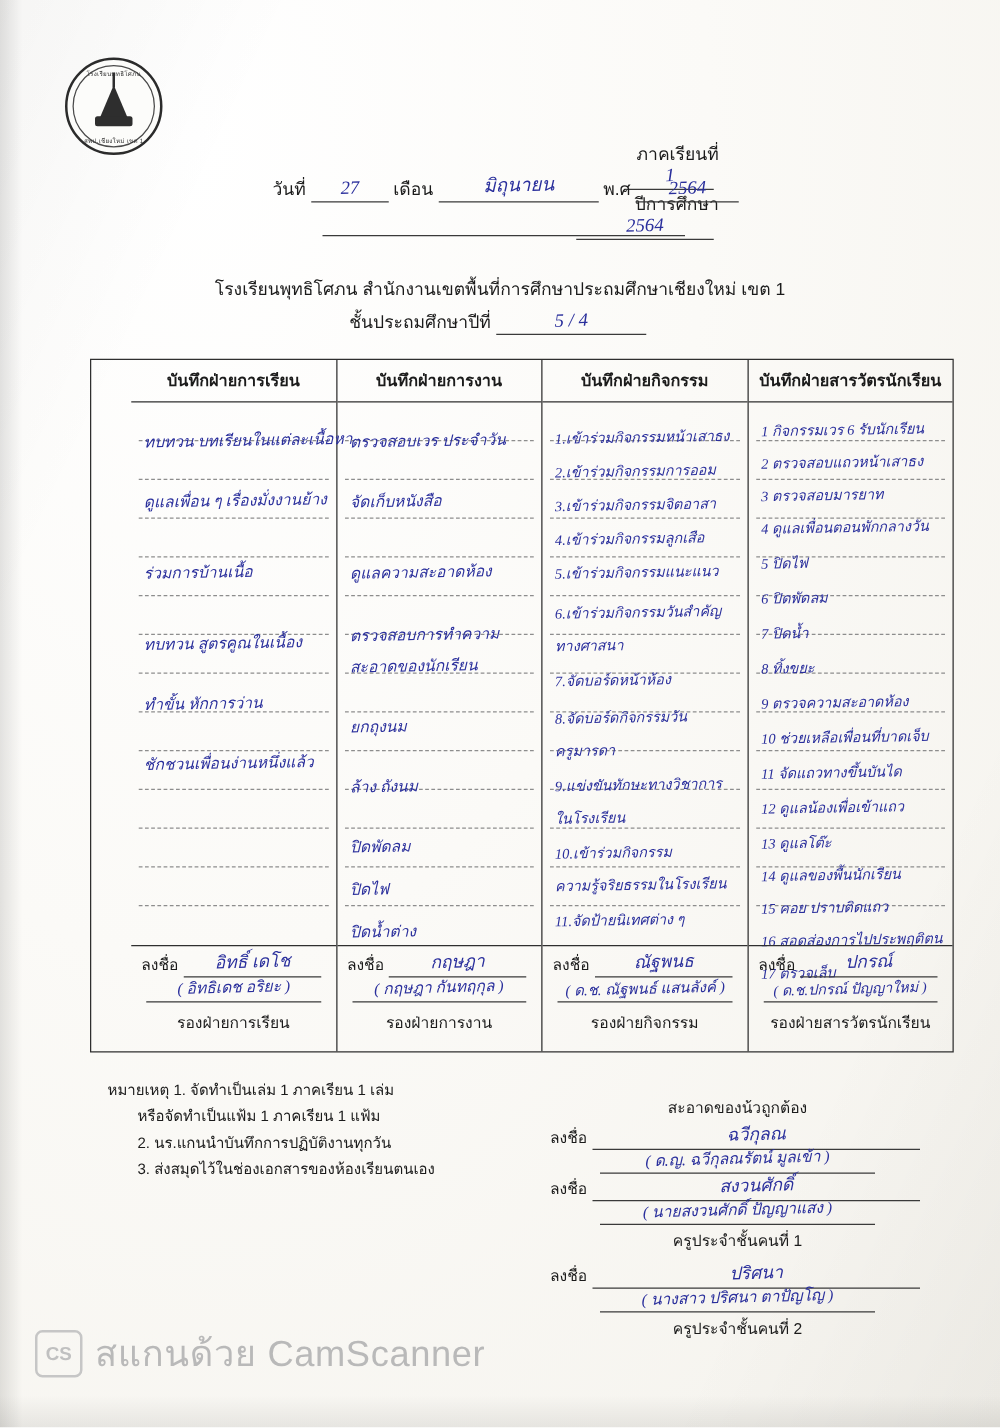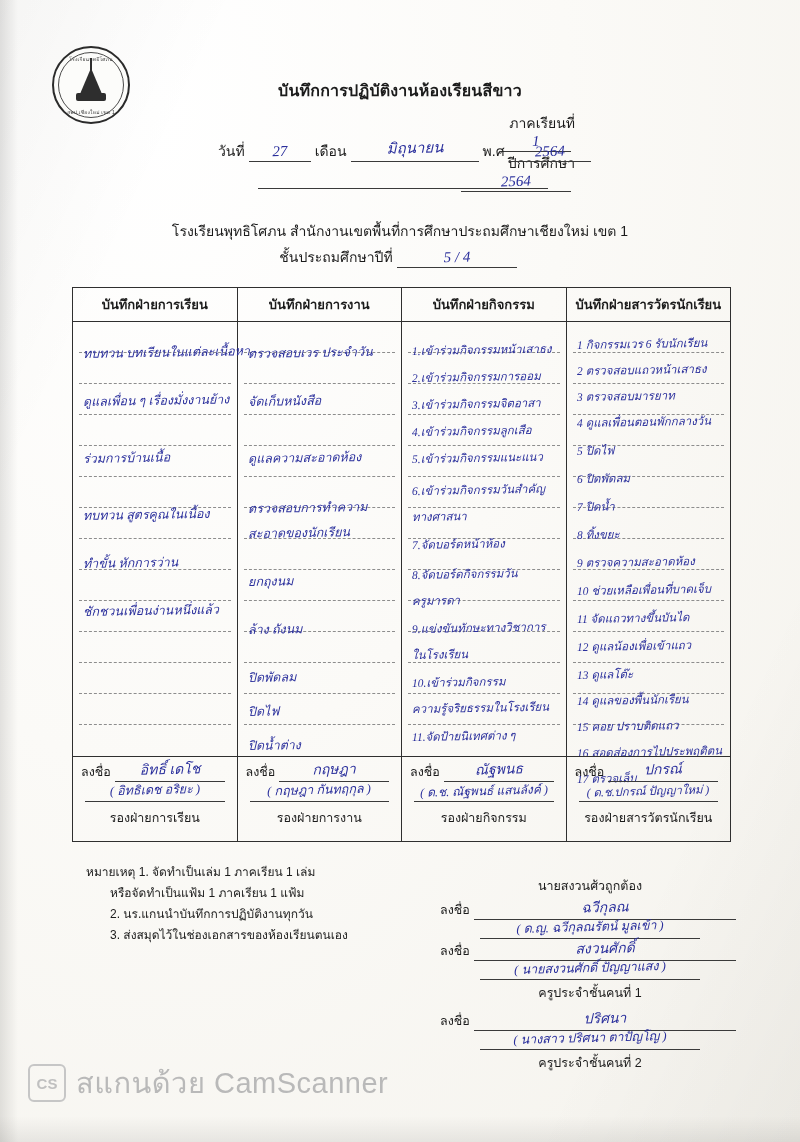--- a/index.html
+++ b/index.html
@@ -96,20 +96,21 @@
     position:absolute;left:0;top:246px;width:100%;display:flex;justify-content:center;
     align-items:flex-end;font-size:14px;
   }
   .grade-line .fill{width:120px;}
 
   
   .tbl{
     position:absolute;left:72px;top:287px;width:657px;height:553px;
     border:1.5px solid #2f2f2f;
     display:flex;
+    padding-left:32px;
   }
   .col{
     flex:1 1 0;border-right:1.5px solid #2f2f2f;position:relative;
   }
   .col:last-child{border-right:none;}
   .col-head{
     height:33px;border-bottom:1.5px solid #2f2f2f;
     display:flex;align-items:center;justify-content:center;
     font-size:13px;font-weight:bold;
   }
@@ -190,21 +191,20 @@
 
   <div class="logo">
     <div class="ring"></div>
     <div class="arc-top">โรงเรียนพุทธิโศภน</div>
     <div class="spire"></div>
     <div class="stupa"></div>
     <div class="stupa-base"></div>
     <div class="arc-bot">สพป.เชียงใหม่ เขต 1</div>
   </div>
 
-  <div class="doc-title">บันทึกการปฏิบัติงานห้องเรียนสีขาว</div>
 
   <div class="hdr-line row1">
     <span class="lbl">ภาคเรียนที่</span>
     <span class="fill" style="width:70px">
       <span class="hw">1</span>
     </span>
     <span class="lbl">ปีการศึกษา</span>
     <span class="fill" style="width:110px">
       <span class="hw">2564</span>
     </span>
@@ -431,21 +431,21 @@
     <div>
       <span>หมายเหตุ</span>
       <span>1. จัดทำเป็นเล่ม 1 ภาคเรียน 1 เล่ม</span>
     </div>
     <div class="n2">หรือจัดทำเป็นแฟ้ม 1 ภาคเรียน 1 แฟ้ม</div>
     <div class="n2">2. นร.แกนนำบันทึกการปฏิบัติงานทุกวัน</div>
     <div class="n2">3. ส่งสมุดไว้ในช่องเอกสารของห้องเรียนตนเอง</div>
   </div>
 
   <div class="approval">
-    <div class="ok">นายสงวนศ้วถูกต้อง</div>
+    <div class="ok">สะอาดของน้วถูกต้อง</div>
 
     <div class="srow">
       <span>ลงชื่อ</span>
       <span class="fill">
         <span class="hw" style="font-size:14px">ฉวีกุลณ</span>
       </span>
     </div>
     <div class="prow">
       <span class="fill">
         <span class="hw" style="font-size:12.5px">( ด.ญ. ฉวีกุลณรัตน์  มูลเข้า )</span>

